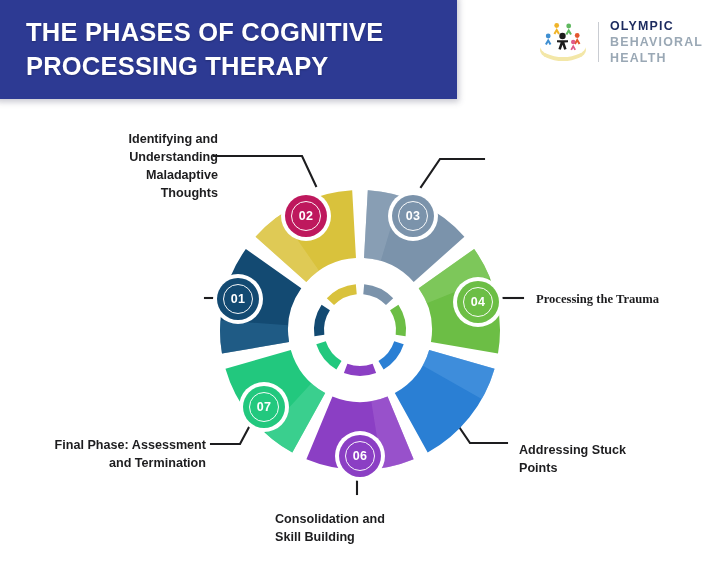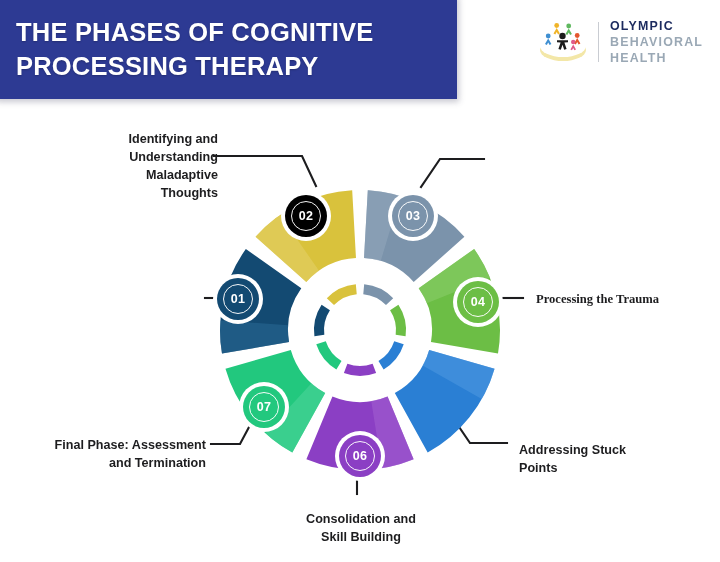--- a/index.html
+++ b/index.html
@@ -23,21 +23,21 @@
     position: absolute;
     left: -6px;
     top: -6px;
     width: 463px;
     height: 105px;
     background: #2d3a93;
     box-shadow: 2px 3px 6px rgba(60,60,90,0.28);
   }
   #title-text {
     position: absolute;
-    left: 22px;
+    left: 32px;
     top: 22px;
     width: 400px;
     color: #ffffff;
     font-size: 25.5px;
     font-weight: bold;
     line-height: 1.32;
     letter-spacing: 0.2px;
     text-transform: uppercase;
     text-shadow: 0 1px 2px rgba(0,0,0,0.22);
   }
@@ -235,38 +235,38 @@
           <path d="M77.31907574104915 267.55322309696373 A140 140 0 0 1 10.463846898105459 183.73013695487776 L75.80997840473995 164.91835614822287 A72 72 0 0 0 110.19266752396814 208.0273718784385 Z" fill="#22c87e"></path>
           <path d="M77.31907574104915 267.55322309696373 A140 140 0 0 1 50.56338758045875 248.35243700426878 L96.43259932709307 198.15268188790967 A72 72 0 0 0 110.19266752396814 208.0273718784385 Z" fill="#4ed69a" opacity="0.55"></path>
           <path d="M121.37021377856813 184.46686208871222 A46 46 0 0 1 101.26630992018434 159.26058736527474 L110.77363385057905 156.16045967717153 A36 36 0 0 0 126.5071238267055 175.8871094607313 Z" fill="#22c87e"></path>
         </g>
         <circle cx="145" cy="145" r="32" fill="#ffffff"></circle>
       </svg></div>
 
 <div class="badge" style="left: 217px; top: 278px; background: rgb(19, 74, 114);">
       <div class="badge-inner">01</div>
     </div>
-    <div class="badge" style="left: 285px; top: 195px; background: #000000;">
+    <div class="badge" style="left: 285px; top: 195px; background: #be185d;">
       <div class="badge-inner">02</div>
     </div>
     <div class="label label-left" style="left: 86px; top: 131px; width: 132px; text-align: right;">Identifying and
 Understanding
 Maladaptive Thoughts</div>
     <div class="badge" style="left: 392px; top: 195px; background: rgb(123, 147, 171);">
       <div class="badge-inner">03</div>
     </div>
     <div class="badge" style="left: 457px; top: 281px; background: rgb(108, 190, 69);">
       <div class="badge-inner">04</div>
     </div>
     <div class="label label-right" style="left: 536px; top: 291px; width: 180px; text-align: left; font-family: Liberation Serif, serif;">Processing the Trauma</div>
     <div class="label label-right" style="left: 519px; top: 442px; width: 150px; text-align: left;">Addressing Stuck
 Points</div>
     <div class="badge" style="left: 339px; top: 435px; background: rgb(139, 63, 196);">
       <div class="badge-inner">06</div>
     </div>
-    <div class="label label-center" style="left: 275px; top: 511px; width: 172px; text-align: center;">Consolidation and
+    <div class="label label-center" style="left: 275px; top: 511px; width: 172px; text-align: left;">Consolidation and
 Skill Building</div>
     <div class="badge" style="left: 243px; top: 386px; background: rgb(34, 200, 126);">
       <div class="badge-inner">07</div>
     </div>
     <div class="label label-left" style="left: 36px; top: 437px; width: 170px; text-align: right;">Final Phase: Assessment
 and Termination</div>
   </div>
 
 </body></html>

